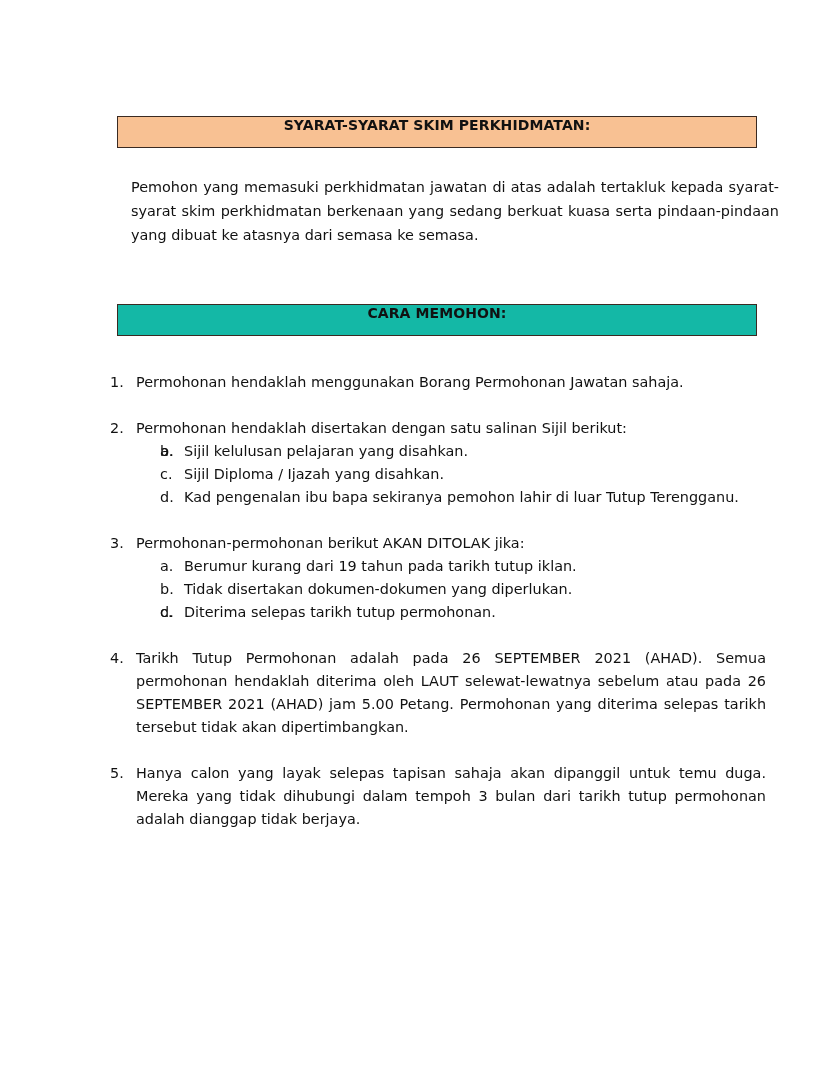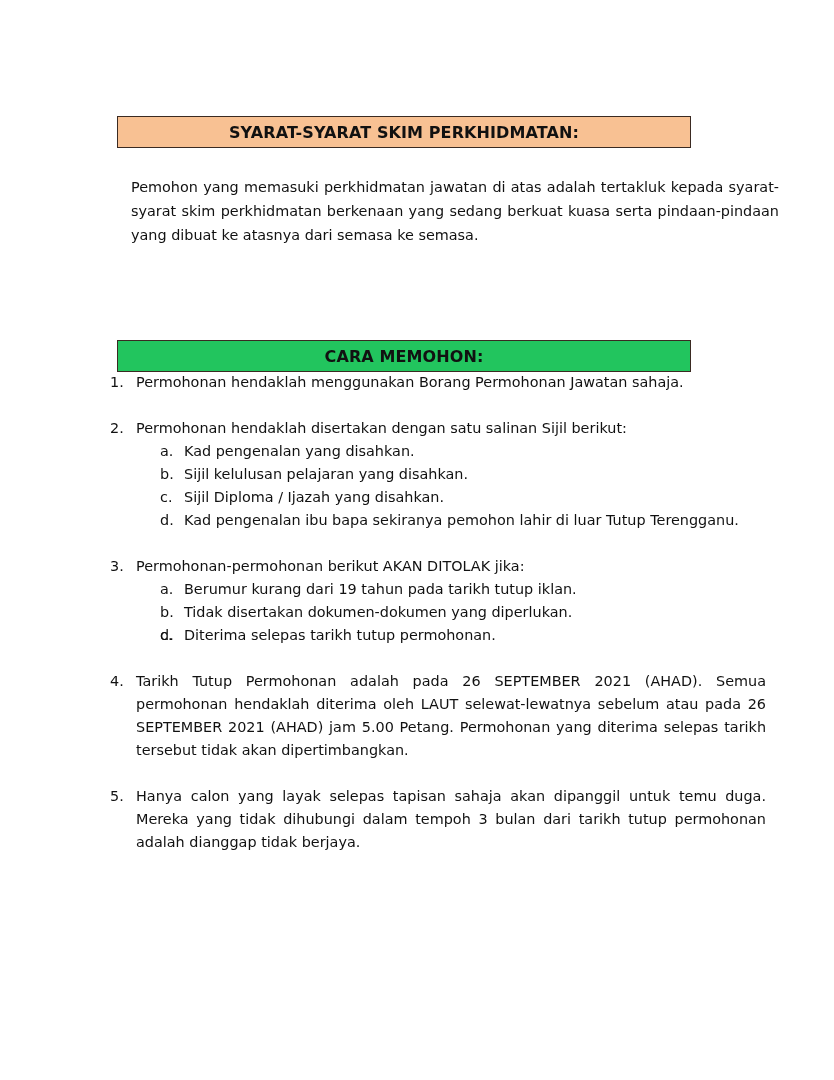--- a/index.html
+++ b/index.html
@@ -1,24 +1,24 @@
 <!DOCTYPE html>
 <html><head>
 <meta charset="utf-8">
 <style>
   html, body { margin: 0; padding: 0; background: #ffffff; }
   body {
     width: 834px; height: 1080px; position: relative; overflow: hidden;
     font-family: "DejaVu Sans", sans-serif; color: #111111;
   }
   .hdr-box {
-    position: absolute; left: 117px; width: 574px; height: 32px;
+    position: absolute; left: 117px; width: 640px; height: 32px;
     border: 1.5px solid #3a2a22; box-sizing: border-box;
-    display: flex; align-items: center; justify-content: center;
-    font-weight: bold; font-size: 16px; letter-spacing: 0.1px;
+    display: flex; align-items: flex-start; justify-content: center;
+    font-weight: bold; font-size: 14px; letter-spacing: 0.1px;
   }
   #hdr1 { top: 116px; }
   #hdr2 { top: 304px; }
   .para {
     position: absolute; left: 131px; width: 648px;
     font-size: 14.4px; line-height: 24px; text-align: justify;
   }
   .list { position: absolute; left: 110px; width: 656px; font-size: 14.4px; line-height: 23px; }
   .item { position: relative; padding-left: 26px; text-align: justify; }
   .item .num { position: absolute; left: 0; top: 0; }
@@ -28,36 +28,36 @@
 </style>
 </head>
 <body style="color: rgb(17, 17, 17);">
 
 <div id="hdr1" class="hdr-box" style="background: rgb(248, 193, 147); border-color: rgb(58, 42, 34);">
   <span>SYARAT-SYARAT SKIM PERKHIDMATAN:</span>
 </div>
 
 <div class="para" style="top:175px;">Pemohon yang memasuki perkhidmatan jawatan di atas adalah tertakluk kepada syarat-syarat skim perkhidmatan berkenaan yang sedang berkuat kuasa serta pindaan-pindaan yang dibuat ke atasnya dari semasa ke semasa.</div>
 
-<div id="hdr2" class="hdr-box" style="background: #22c55e; border-color: rgb(58, 42, 34); margin-top: 36px;">
+<div id="hdr2" class="hdr-box" style="background: #14b8a6; border-color: rgb(58, 42, 34);">
   <span>CARA MEMOHON:</span>
 </div>
 
 <div class="list" style="top:371px;">
   <div class="item" id="item0">
     <span class="num">1.</span>
     <span class="body"><span>Permohonan hendaklah menggunakan </span><b>Borang Permohonan Jawatan</b><span> sahaja.</span></span>
   </div>
   <div style="height:23px"></div>
   <div class="item" id="item1">
     <span class="num">2.</span>
     <span class="body"><span>Permohonan hendaklah disertakan dengan </span><b>satu salinan Sijil</b><span> berikut:</span></span>
   </div>
   <div class="subs" id="subs1">
-      <div class="sub"><span class="let">a.</span><span>Kad pengenalan yang disahkan.</span></div>
+      <div class="sub"><span class="let">a.</span></div>
       <div class="sub"><span class="let">b.</span><span>Sijil kelulusan pelajaran yang disahkan.</span></div>
       <div class="sub"><span class="let">c.</span><span>Sijil Diploma / Ijazah yang disahkan.</span></div>
       <div class="sub"><span class="let">d.</span><span>Kad pengenalan ibu bapa sekiranya pemohon lahir di luar Tutup Terengganu.</span></div>
     </div>
   <div style="height:23px"></div>
   <div class="item" id="item2">
     <span class="num">3.</span>
     <span class="body"><span>Permohonan-permohonan berikut </span><b>AKAN DITOLAK</b><span> jika:</span></span>
   </div>
   <div class="subs" id="subs2">

